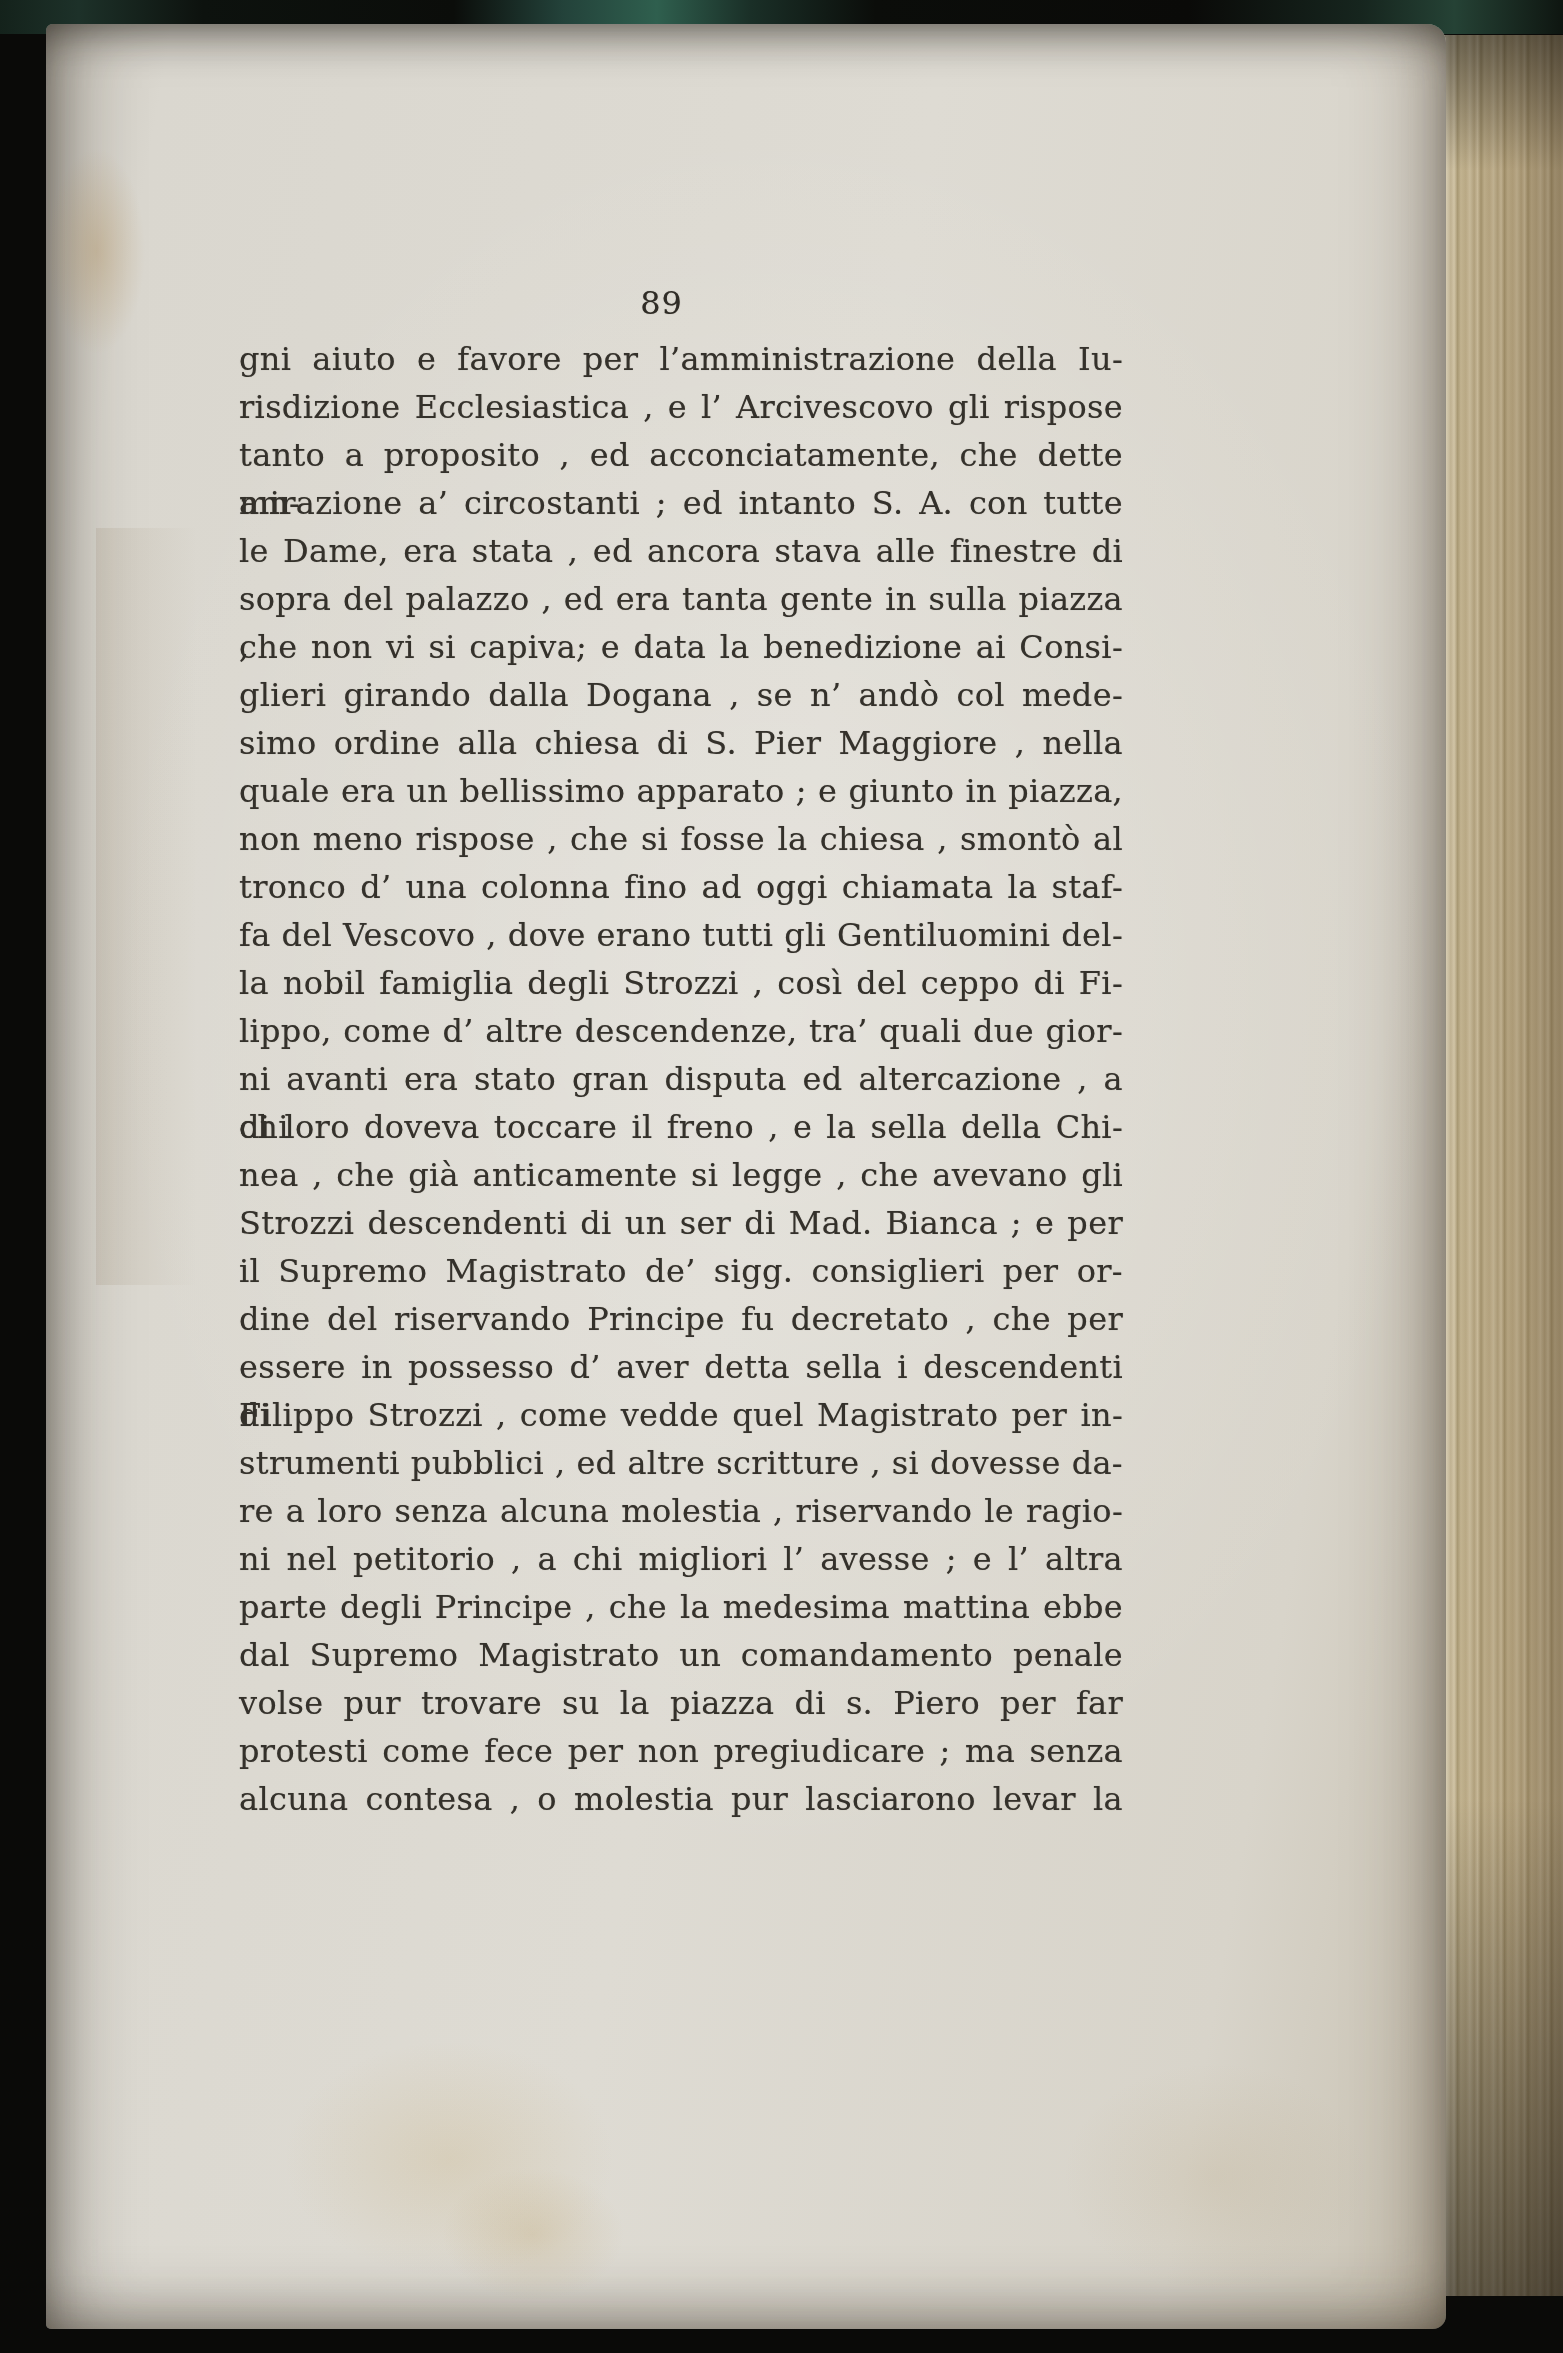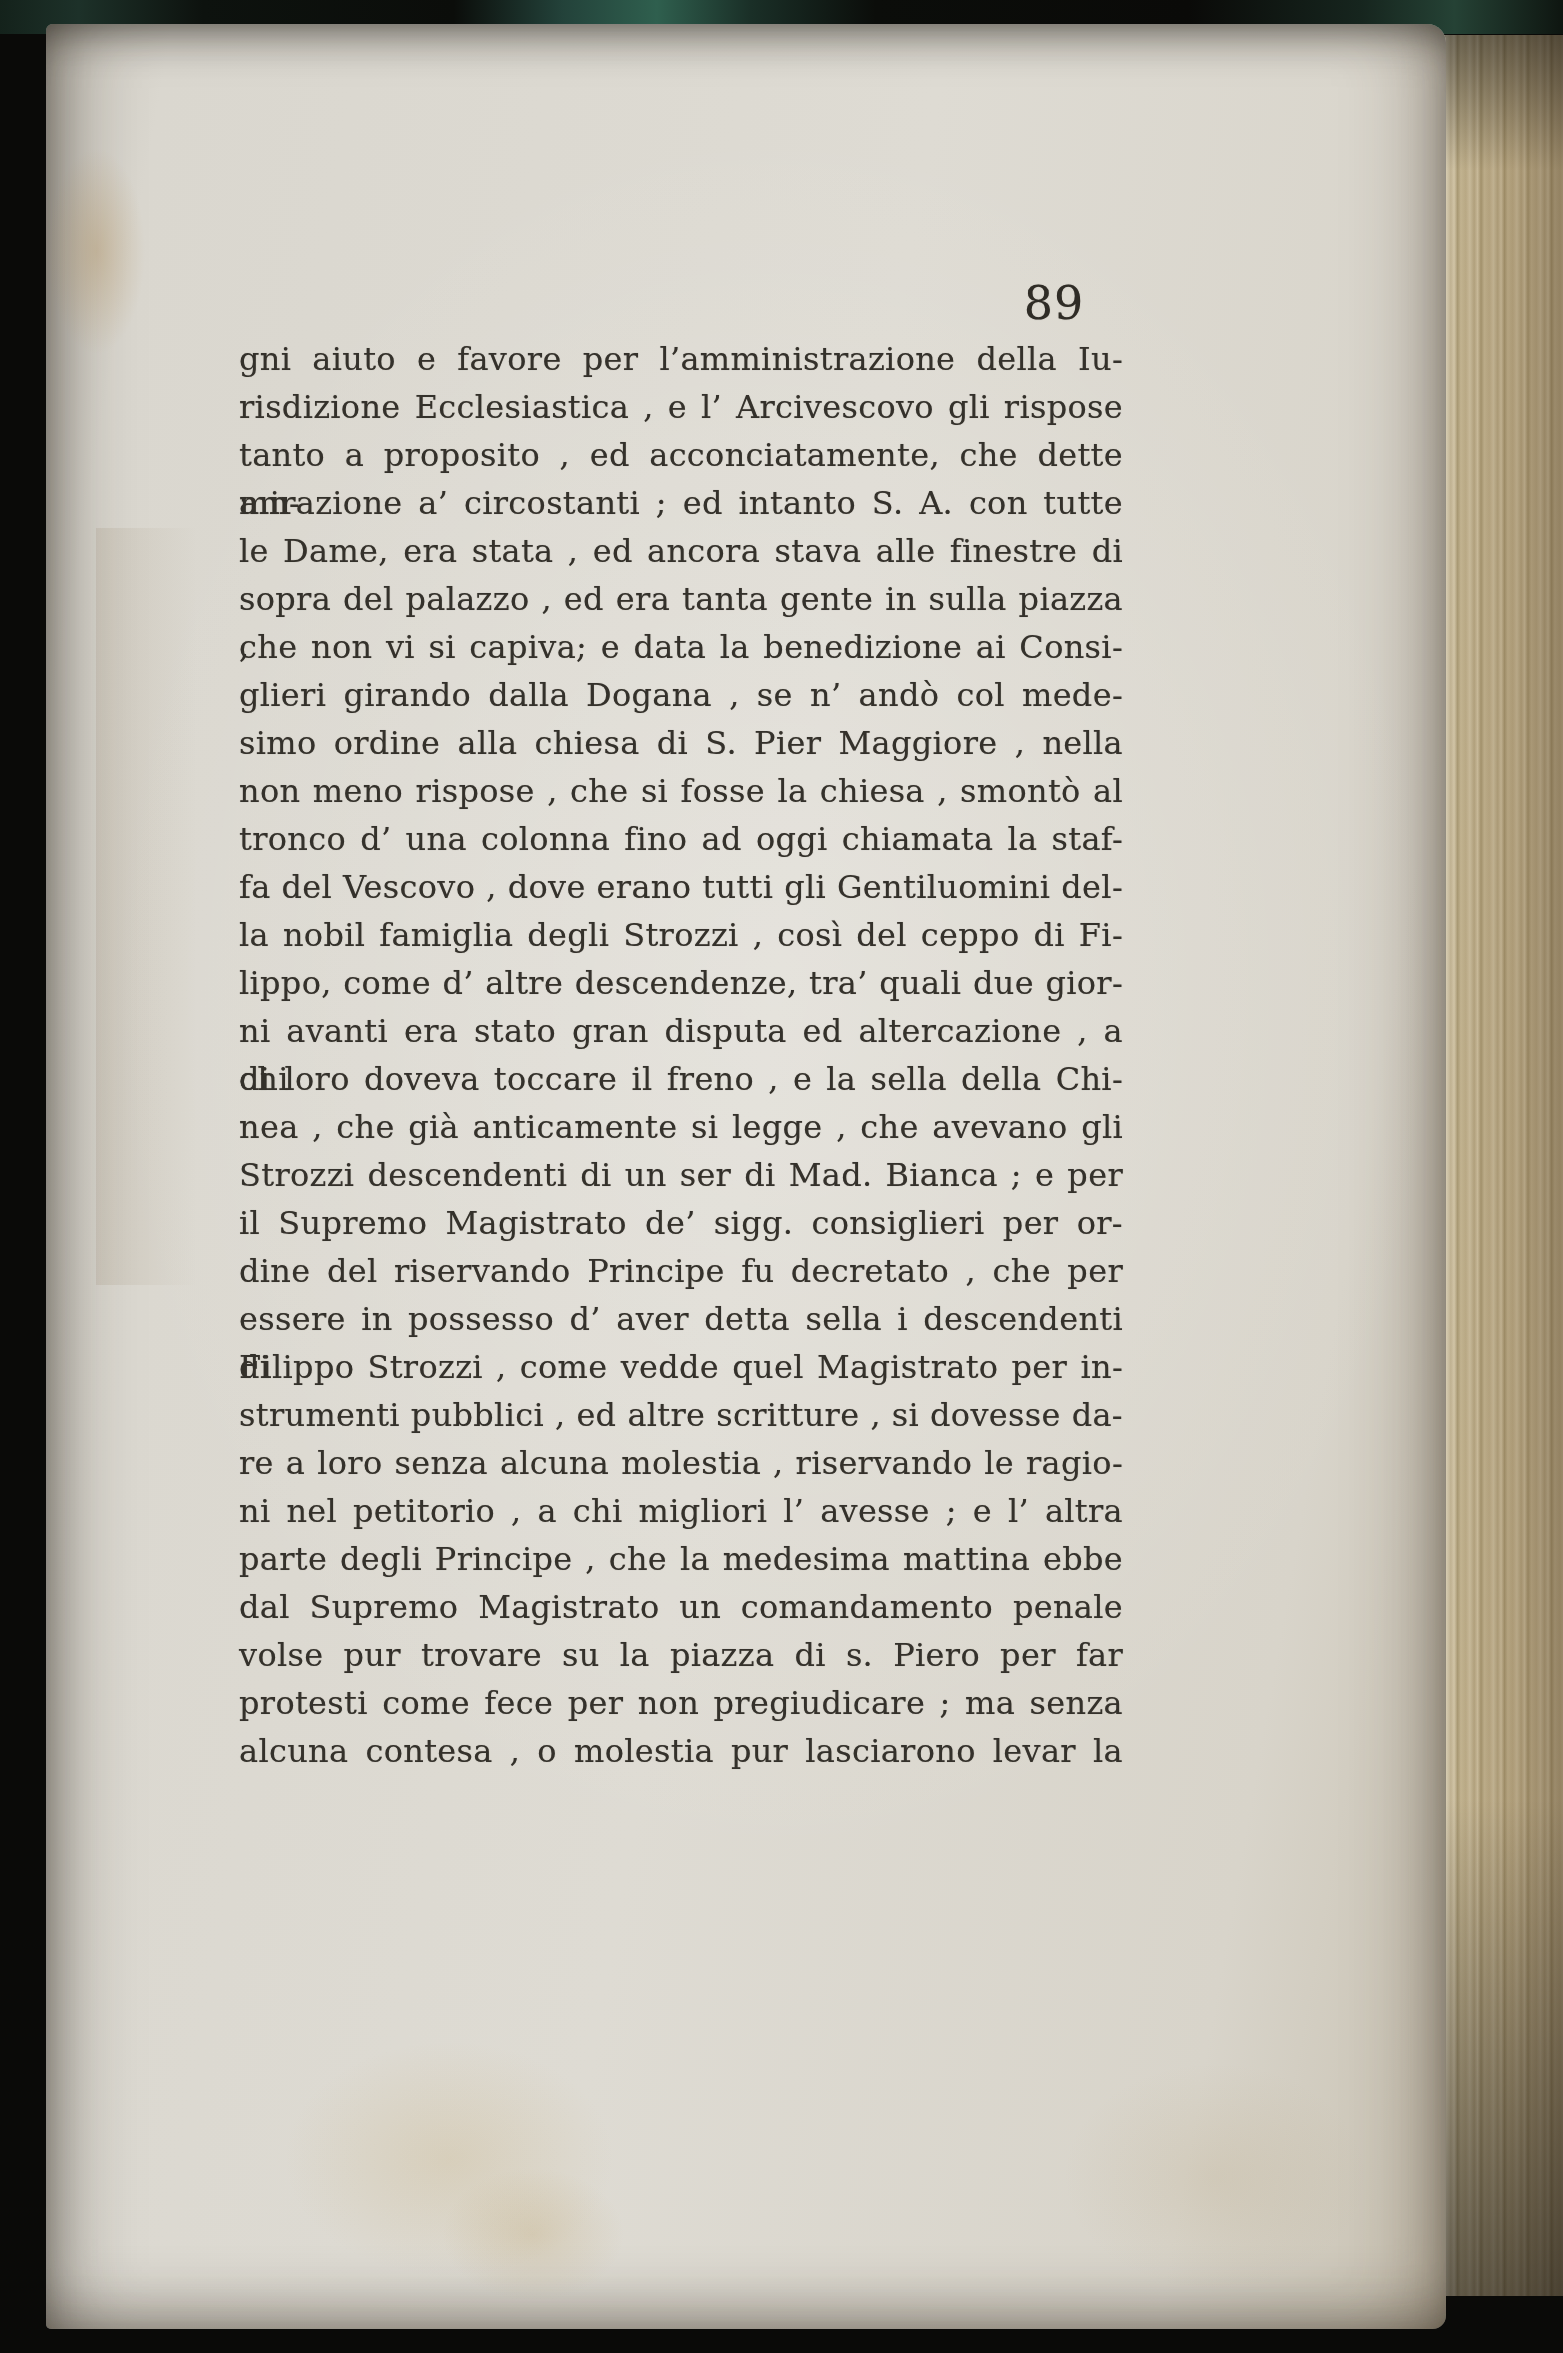--- a/index.html
+++ b/index.html
@@ -71,27 +71,27 @@
     background: radial-gradient(closest-side, rgba(190,160,95,0.20), rgba(190,160,95,0) 70%); }
   .stain.s3 { left: 361px; top: 2118px; width: 252px; height: 185px;
     background: radial-gradient(closest-side, rgba(180,148,82,0.22), rgba(180,148,82,0) 72%); }
   .stain.s4 { left: 967px; top: 2001px; width: 404px; height: 303px;
     background: radial-gradient(closest-side, rgba(168,140,86,0.13), rgba(168,140,86,0) 75%); }
   .stain.s5 { left: 50px; top: 504px; width: 101px; height: 757px;
     background: linear-gradient(90deg, rgba(120,96,60,0.12), rgba(120,96,60,0)); }
 
   .page-number {
     position: absolute;
-    top: 252px;
+    top: 260px;
     left: 193px;
     width: 884px;
-    text-align: right;
+    text-align: center;
     padding-right: 39px;
     box-sizing: border-box;
-    font-size: 46px;
+    font-size: 32px;
     color: #2f2c26;
     letter-spacing: 0.8px;
     text-shadow: 0 0 0.8px rgba(50,44,34,0.45);
   }
   .page-text {
     position: absolute;
     top: 311px;
     left: 193px;
     width: 884px;
     font-size: 32px;
@@ -123,20 +123,21 @@
     <div class="page-text">
         <div class="line">gni aiuto e favore per l’amministrazione della Iu-</div>
         <div class="line">risdizione Ecclesiastica , e l’ Arcivescovo gli rispose</div>
         <div class="line">tanto a proposito , ed acconciatamente, che dette am-</div>
         <div class="line">mirazione a’ circostanti ; ed intanto S. A. con tutte</div>
         <div class="line">le Dame, era stata , ed ancora stava alle finestre di</div>
         <div class="line">sopra del palazzo , ed era tanta gente in sulla piazza ,</div>
         <div class="line">che non vi si capiva; e data la benedizione ai Consi-</div>
         <div class="line">glieri girando dalla Dogana , se n’ andò col mede-</div>
         <div class="line">simo ordine alla chiesa di S. Pier Maggiore , nella</div>
+        <div class="line">quale era un bellissimo apparato ; e giunto in piazza,</div>
         <div class="line">non meno rispose , che si fosse la chiesa , smontò al</div>
         <div class="line">tronco d’ una colonna fino ad oggi chiamata la staf-</div>
         <div class="line">fa del Vescovo , dove erano tutti gli Gentiluomini del-</div>
         <div class="line">la nobil famiglia degli Strozzi , così del ceppo di Fi-</div>
         <div class="line">lippo, come d’ altre descendenze, tra’ quali due gior-</div>
         <div class="line">ni avanti era stato gran disputa ed altercazione , a chi</div>
         <div class="line">di loro doveva toccare il freno , e la sella della Chi-</div>
         <div class="line">nea , che già anticamente si legge , che avevano gli</div>
         <div class="line">Strozzi descendenti di un ser di Mad. Bianca ; e per</div>
         <div class="line">il Supremo Magistrato de’ sigg. consiglieri per or-</div>

